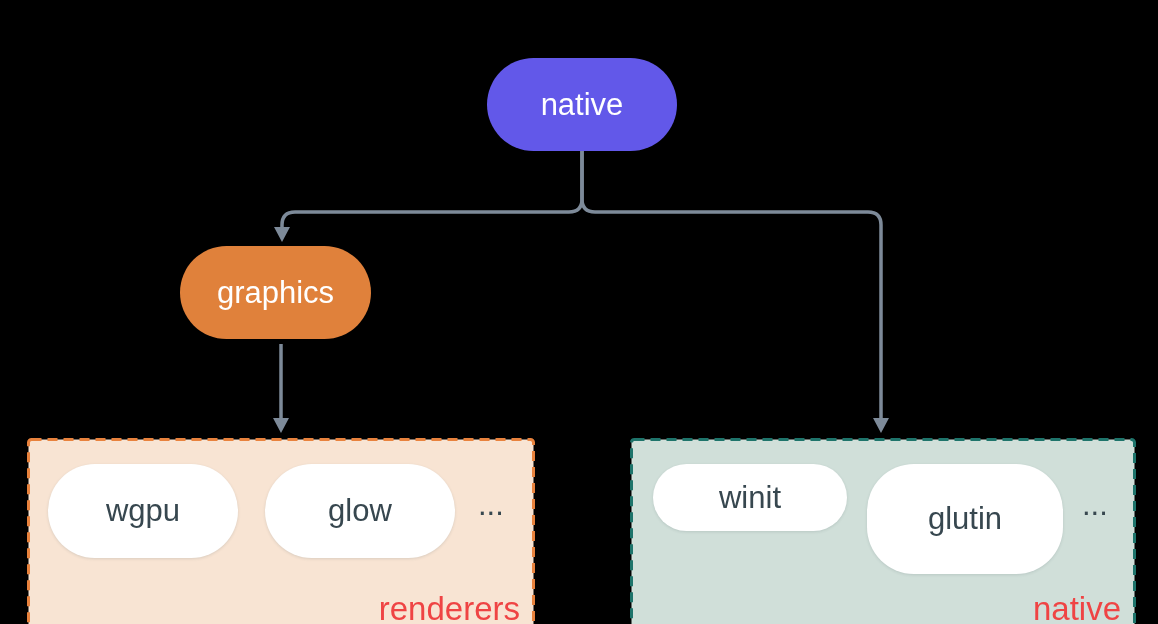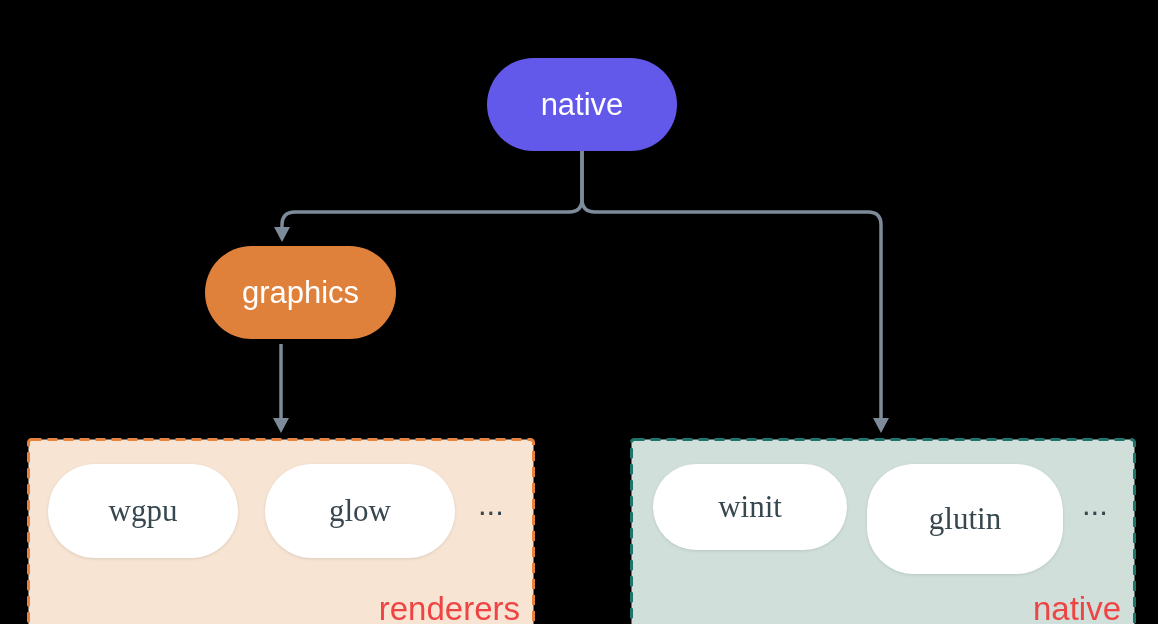--- a/index.html
+++ b/index.html
@@ -21,35 +21,34 @@
   .arrowhead { fill: #7d8a99; stroke: none; }
 
   .node {
     position: absolute;
     display: flex; align-items: center; justify-content: center;
     border-radius: 47px;
     color: #ffffff;
     font-size: 31px;
   }
   .node-native   { left: 487px; top: 27px;  width: 190px; height: 93px; background: #6258e9; }
-  .node-graphics { left: 205px; top: 215px; width: 191px; height: 93px; background: #e0813b; }
+  .node-graphics { left: 180px; top: 215px; width: 191px; height: 93px; background: #e0813b; }
 
   .pill {
     position: absolute;
     display: flex; align-items: center; justify-content: center;
     border-radius: 47px;
     background: #ffffff;
     color: #37474f;
     font-size: 31px;
     box-shadow: 0 1px 3px rgba(55,71,79,0.15);
-    font-family: Liberation Serif, serif;
   }
   .pill-wgpu   { left: 48px;  top: 433px; width: 190px; height: 94px; }
   .pill-glow   { left: 265px; top: 433px; width: 190px; height: 94px; align-items: center; }
-  .pill-winit  { left: 653px; top: 433px; width: 194px; height: 86px; }
+  .pill-winit  { left: 653px; top: 433px; width: 194px; height: 67px; }
   .pill-glutin { left: 867px; top: 433px; width: 196px; height: 110px; }
 
   .ellipsis {
     position: absolute;
     color: #37474f;
     font-size: 31px;
     line-height: 38px;
   }
   .ellipsis-renderers { left: 478px;  top: 455px; }
   .ellipsis-shells    { left: 1082px; top: 455px; }

